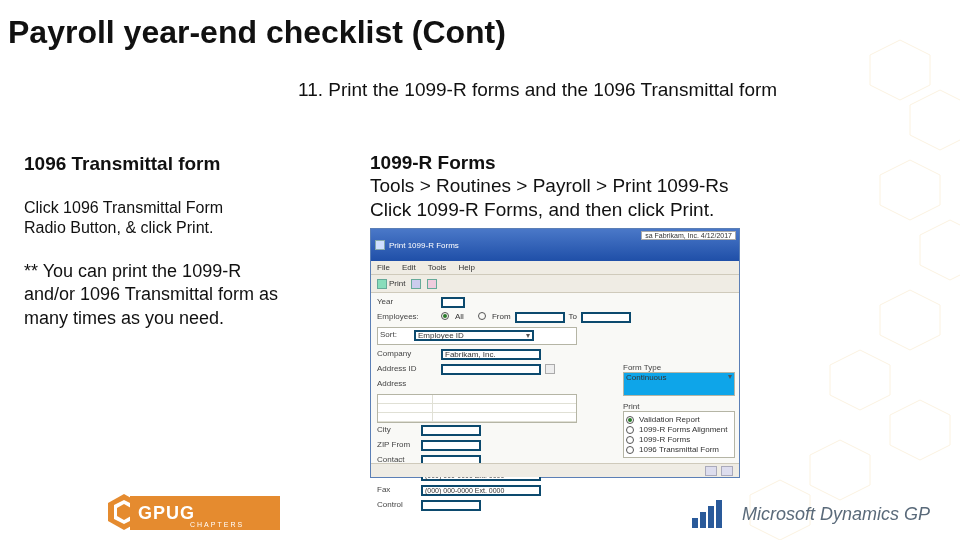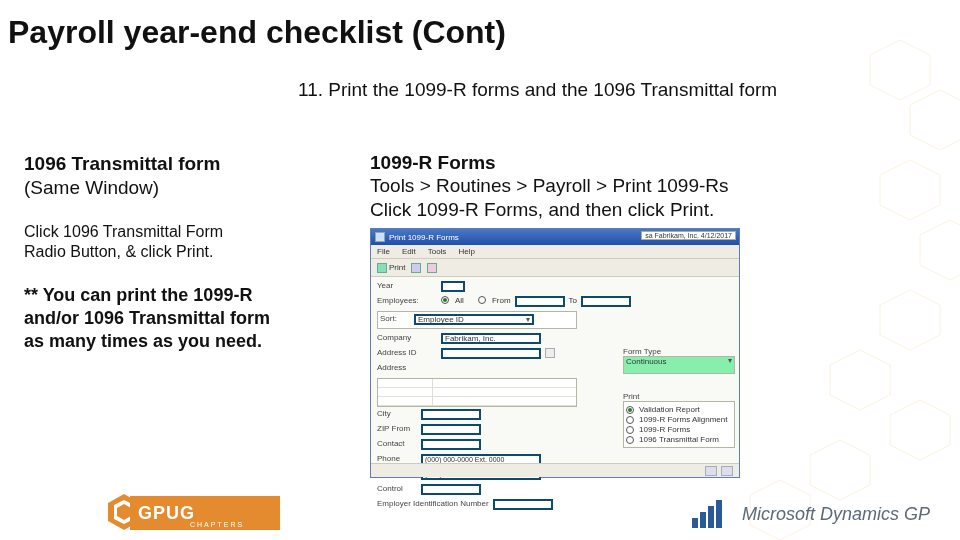--- a/index.html
+++ b/index.html
@@ -22,38 +22,38 @@
     font-size: 19px; color: #111;
     margin: 18px 0 16px 298px;
   }
   .left-col {
     position: absolute; left: 24px; top: 152px; width: 260px;
   }
   .left-col .block { margin-bottom: 22px; }
   .left-col .h { font-size: 19px; font-weight: bold; color: #111; line-height: 1.25; }
   .left-col .sub { font-size: 19px; color: #111; line-height: 1.25; }
   .left-col .small { font-size: 16px; color: #111; line-height: 1.25; }
-  .left-col .note { font-size: 18px; color: #111; line-height: 1.3; font-weight: bold; }
+  .left-col .note { font-size: 18px; color: #111; line-height: 1.3; }
 
   .right-col {
     position: absolute; left: 370px; top: 152px; width: 560px;
   }
   .right-col .h { font-size: 19px; font-weight: bold; color: #111; }
   .right-col .p { font-size: 19px; color: #111; line-height: 1.25; }
 
   
   .win {
     position: absolute; left: 370px; top: 228px;
     width: 370px; height: 250px;
     border: 1px solid #5b7fb6;
     background: #f9f9f6;
     font-size: 8px; color: #333;
   }
   .win .titlebar {
-    height: 16px;
+    height: 32px;
     background: linear-gradient(#4a78c8, #1f4fa8);
     color: #fff; display: flex; align-items: center;
     padding: 0 4px; font-size: 8px; gap: 4px;
   }
   .win .titlebar .icon { width: 10px; height: 10px; background: #cfe0ff; border: 1px solid #8aa; }
   .win .titlebar .label { flex: 1; }
   .win .user {
     position: absolute; right: 3px; top: 2px;
     background: #fff; color: #333; font-size: 7px;
     padding: 0 3px; border: 1px solid #aaa;
@@ -88,21 +88,21 @@
   .radio { width: 8px; height: 8px; border: 1px solid #555; border-radius: 50%; display: inline-flex; align-items: center; justify-content: center; margin-right: 2px; }
   .radio.sel::after { content: ""; width: 4px; height: 4px; background: #2a7a2a; border-radius: 50%; }
   .sortbox {
     border: 1px solid #b5b5a5; padding: 2px; margin-bottom: 4px; background: #fff;
     width: 200px;
   }
   .panel-right {
     position: absolute; right: 4px; top: 70px; width: 112px;
   }
   .panel-right .plbl { font-size: 8px; color: #444; }
-  .panel-right .psel { background: #86efac; border: 1px solid #b5b5a5; height: 18px; font-size: 8px; padding: 0 2px; margin-bottom: 18px; }
+  .panel-right .psel { background: #0ea5e9; border: 1px solid #b5b5a5; height: 24px; font-size: 8px; padding: 0 2px; margin-bottom: 6px; }
   .panel-right .group {
     border: 1px solid #b5b5a5; background: #fff; padding: 2px; font-size: 8px;
   }
   .panel-right .group .grow { display: flex; align-items: flex-end; gap: 3px; margin: 1px 0; }
   .grid {
     width: 200px; border: 1px solid #b5b5a5; background: #fff;
   }
   .grid .grow2 { height: 9px; border-bottom: 1px solid #e0e0d5; display: flex; }
   .grid .gc { width: 55px; border-right: 1px solid #e0e0d5; font-size: 7px; padding-left: 2px; color: #444; }
   .grid .gc:last-child { border-right: none; flex: 1; }
@@ -152,21 +152,20 @@
     <polygon points="120,480 150,495 150,525 120,540 90,525 90,495"></polygon>
   </g>
 </svg>
 
 <h1 class="title">Payroll year-end checklist (Cont)</h1>
 <div class="step">11. Print the 1099-R forms and the 1096 Transmittal form</div>
 
 <div class="left-col">
   <div class="block">
     <div class="h">1096 Transmittal form</div>
-    <div class="sub">(Same Window)</div>
   </div>
   <div class="block">
     <div class="small">Click 1096 Transmittal Form</div>
     <div class="small">Radio Button, &amp; click Print.</div>
   </div>
   <div class="block">
     <div class="note">** You can print the 1099-R and/or 1096 Transmittal form as many times as you need.</div>
   </div>
 </div>
 
@@ -262,24 +261,20 @@
     <div class="row">
       <span class="lbl" style="width:40px">Phone</span>
       <span class="inp" style="width:120px;flex:none;font-size:7px">(000) 000-0000  Ext. 0000</span>
     </div>
     <div class="row">
       <span class="lbl" style="width:40px">Fax</span>
       <span class="inp" style="width:120px;flex:none;font-size:7px">(000) 000-0000  Ext. 0000</span>
     </div>
     <div class="row">
       <span class="lbl" style="width:40px">Control</span>
-      <span class="inp" style="width:60px;flex:none"></span>
-    </div>
-    <div class="row">
-      <span style="font-size:8px;color:#444">Employer Identification Number</span>
       <span class="inp" style="width:60px;flex:none"></span>
     </div>
 
     <div class="panel-right">
       <div class="plbl">Form Type</div>
       <div class="psel dd">Continuous</div>
       <div class="plbl">Print</div>
       <div class="group">
         <div class="grow">
             <span class="radio sel"></span>

